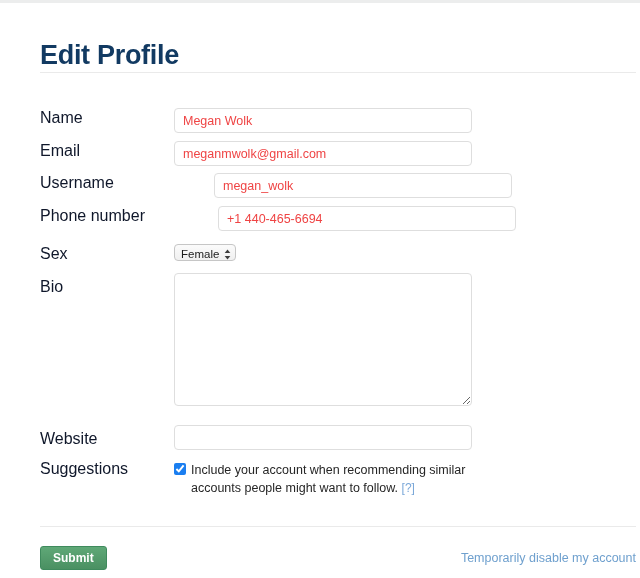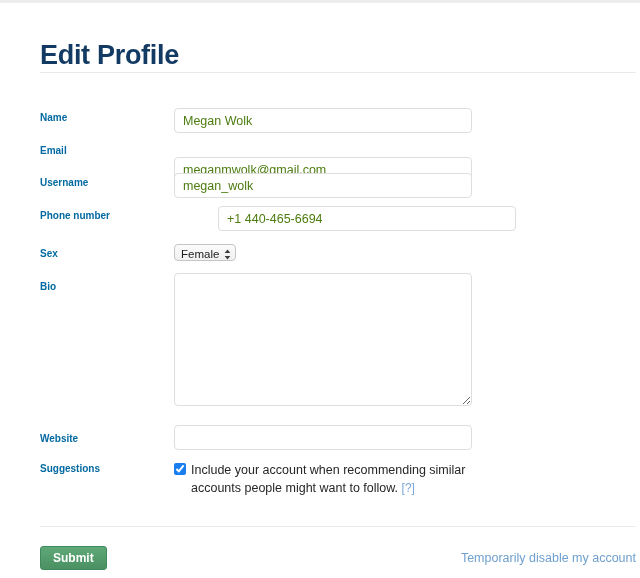--- a/index.html
+++ b/index.html
@@ -55,37 +55,37 @@
   }
   .row {
     position: absolute;
     left: 0;
     width: 640px;
   }
   .field-label {
     position: absolute;
     left: 24px;
     width: 125px;
-    font-size: 10px;
-    font-weight: bold;
-    color: #0369a1;
+    font-size: 16px;
+    font-weight: normal;
+    color: #0f172a;
     line-height: 16px;
   }
   .text-input {
     position: absolute;
     left: 158px;
     width: 298px;
     height: 25px;
     box-sizing: border-box;
     border: 1px solid #dedede;
     border-radius: 4px;
     background: #ffffff;
     font-family: "Liberation Sans", sans-serif;
     font-size: 12.5px;
-    color: #4d7c0f;
+    color: #ef4444;
     padding: 0 8px;
     outline: none;
   }
   .text-input::placeholder { color: #b7b7b7; }
 
   .native-select {
     position: absolute;
     left: 158px;
     height: 17px;
     box-sizing: border-box;
@@ -197,26 +197,26 @@
 
   <div id="form">
 
     <div class="row" style="top:107px;">
       <label class="field-label">Name</label>
       <input class="text-input" type="text" style="top: -2px;" value="Megan Wolk">
     </div>
 
     <div class="row" style="top:140px;">
       <label class="field-label">Email</label>
-      <input class="text-input" type="text" style="top: -2px; margin-top: 16px;" value="meganmwolk@gmail.com">
+      <input class="text-input" type="text" style="top: -2px;" value="meganmwolk@gmail.com">
     </div>
 
     <div class="row" style="top:172px;">
       <label class="field-label">Username</label>
-      <input class="text-input" type="text" style="top: -2px;" value="megan_wolk">
+      <input class="text-input" type="text" style="top: -2px; margin-left: 40px;" value="megan_wolk">
     </div>
 
     <div class="row" style="top:205px;">
       <label class="field-label">Phone number</label>
       <input class="text-input" type="text" style="top: -2px; margin-left: 44px;" value="+1 440-465-6694">
     </div>
 
     <div class="row" style="top:238px;">
       <label class="field-label" style="top:5px;">Sex</label>
       <div class="native-select" style="top:3px;">

